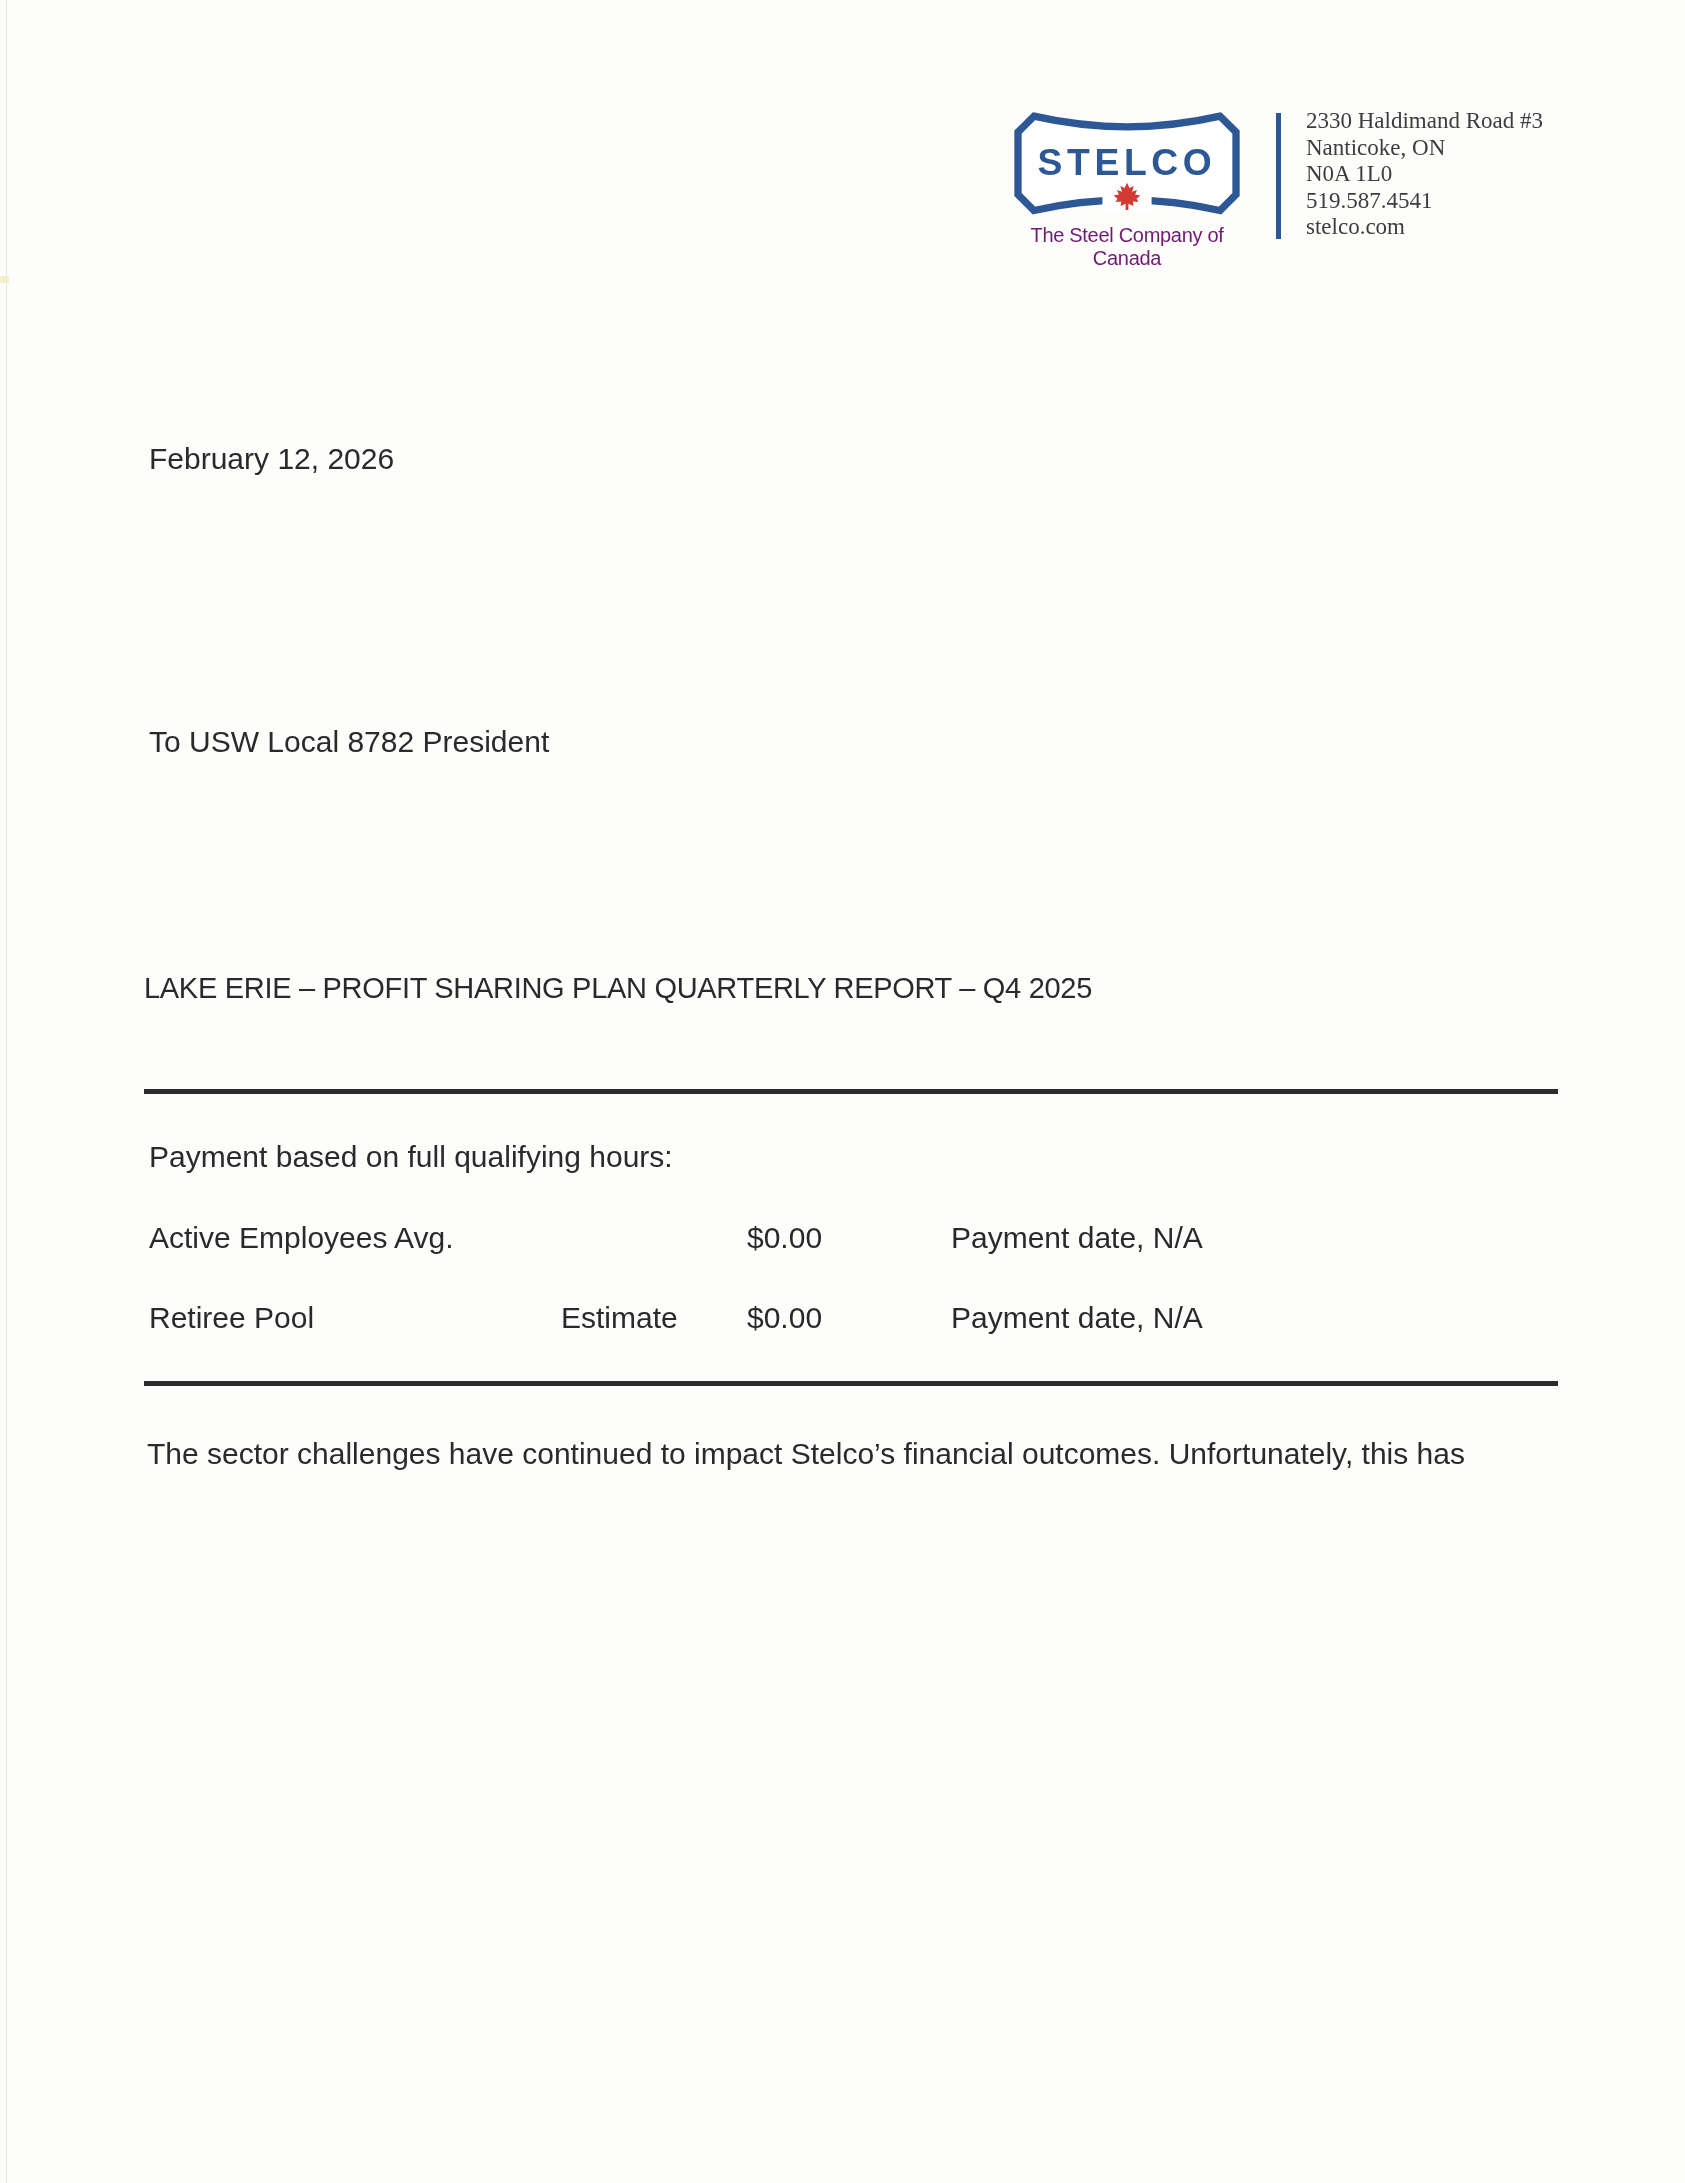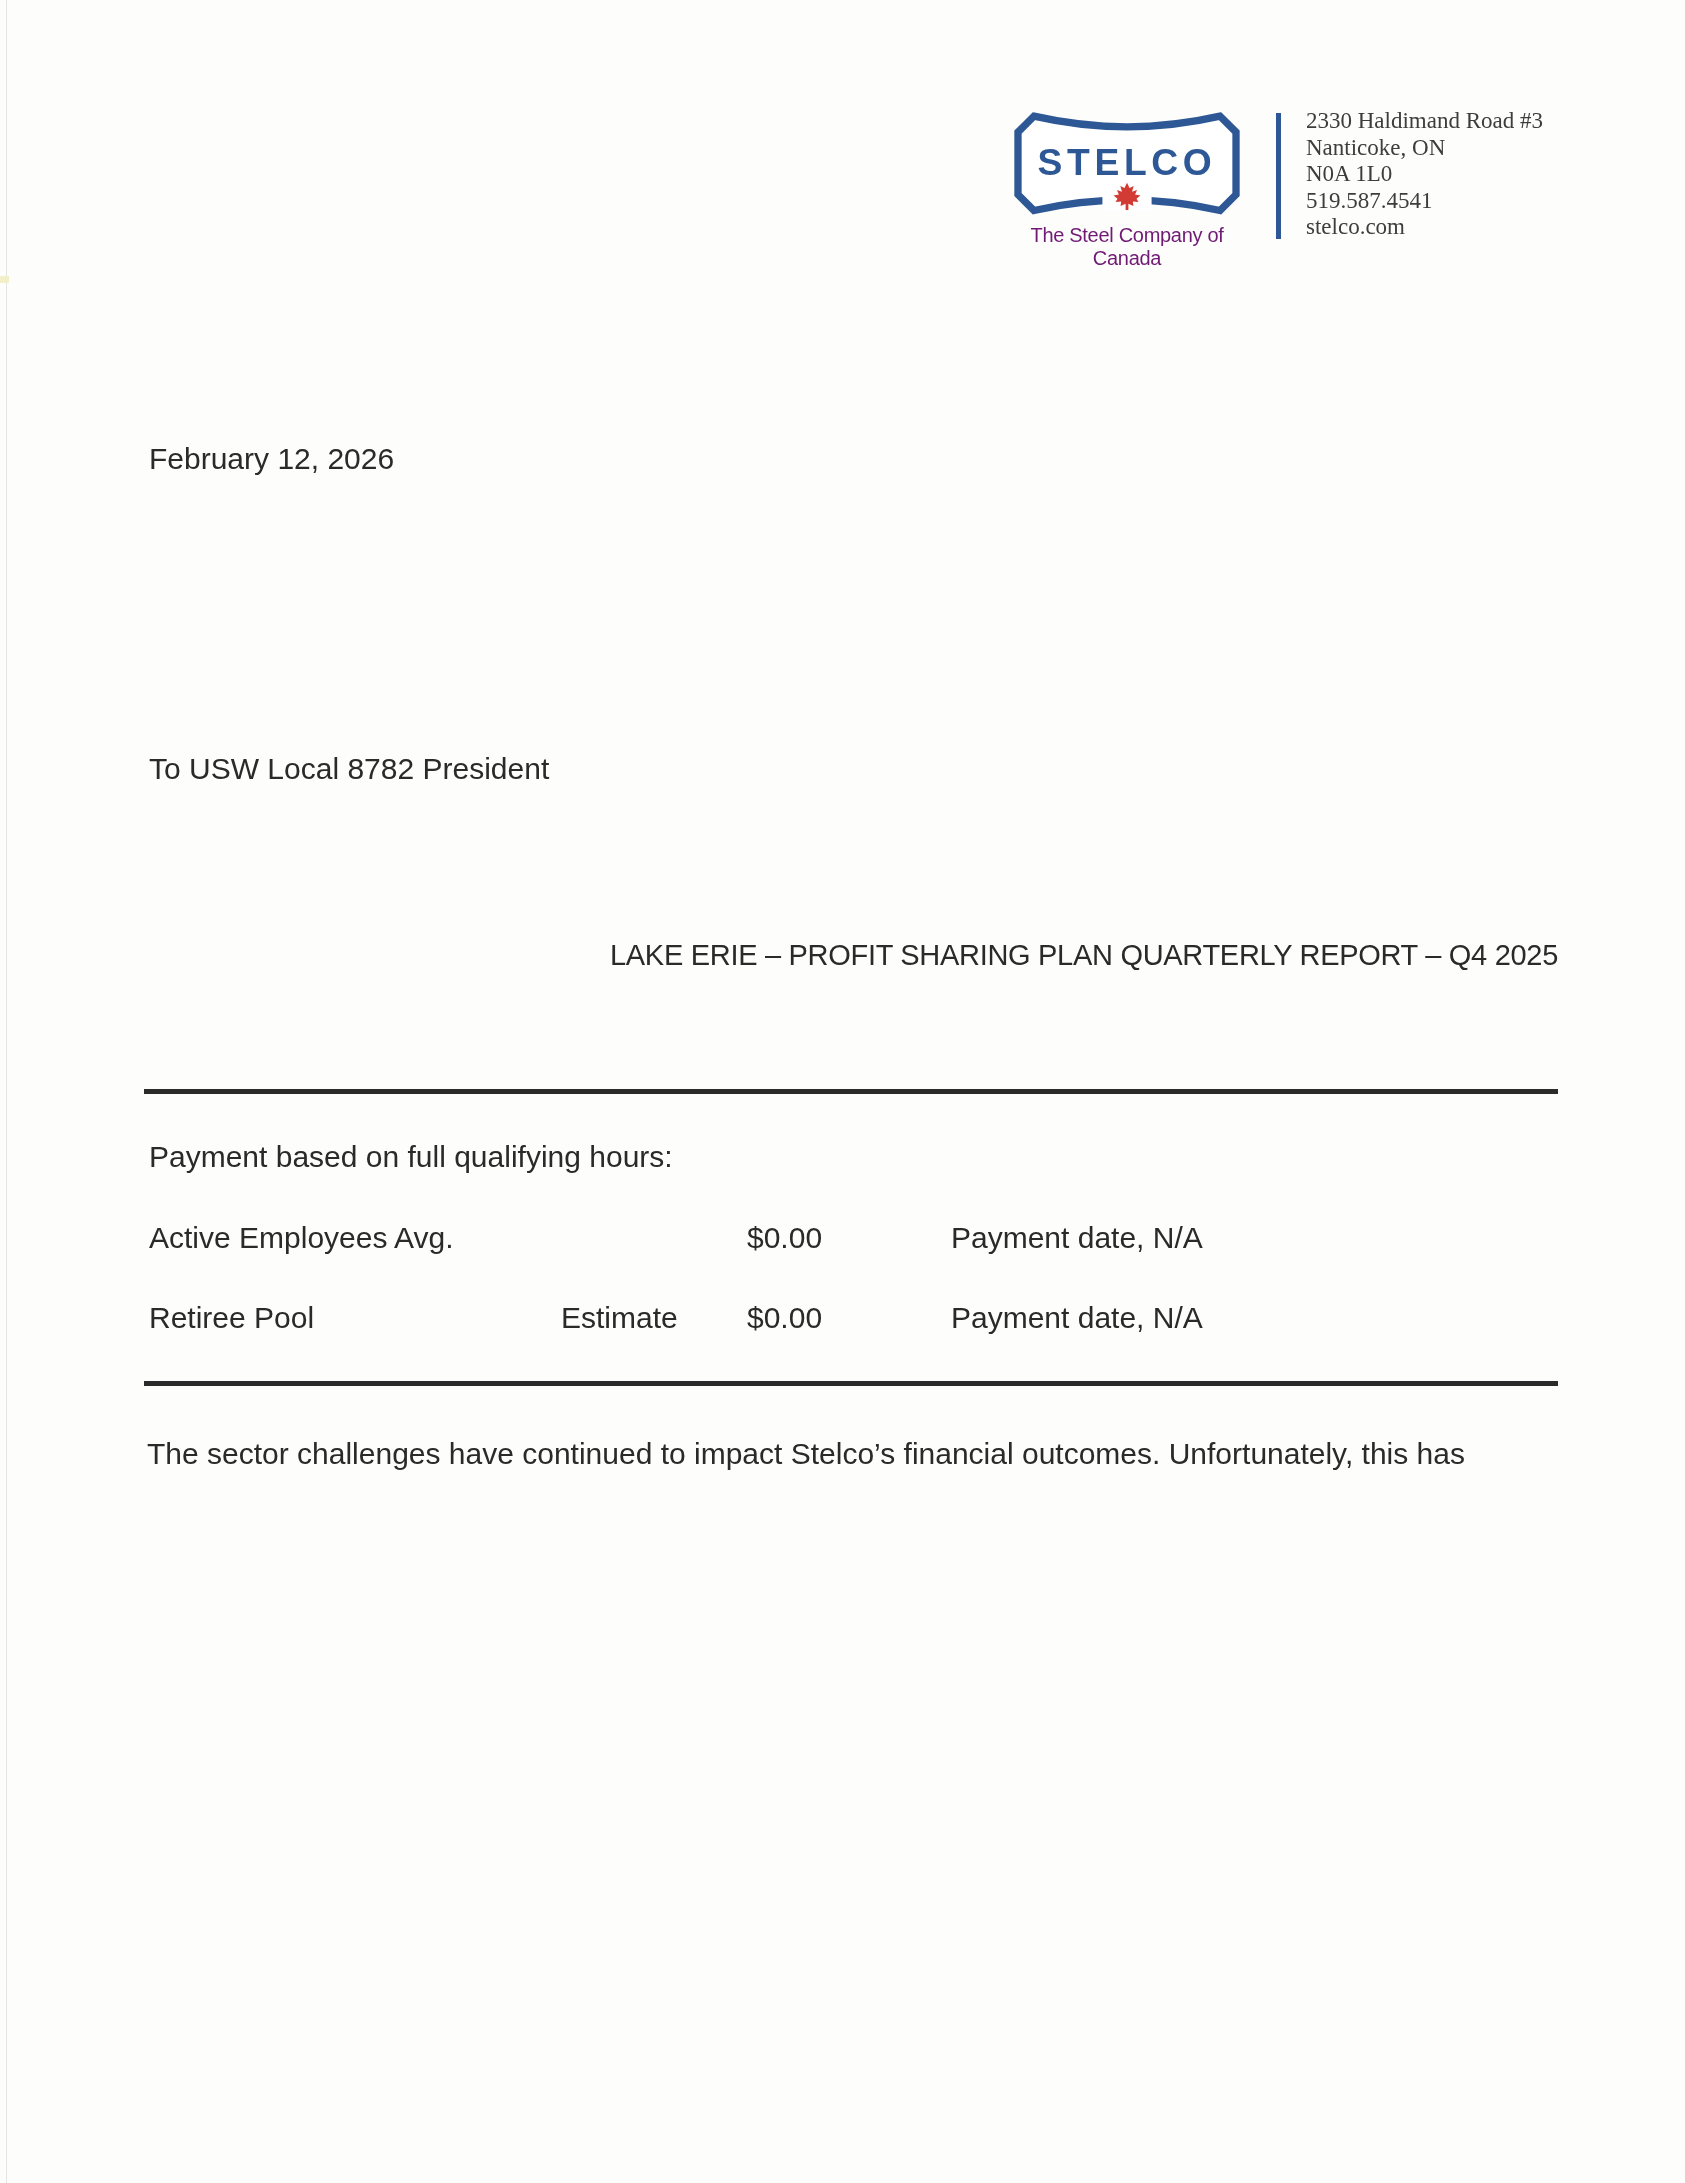--- a/index.html
+++ b/index.html
@@ -64,27 +64,26 @@
   
   .letter-date {
     position: absolute;
     left: 149px; top: 442px;
     font-size: 30px;
   }
   .letter-recipient {
     position: absolute;
     left: 149px; top: 725px;
     font-size: 30px;
-    margin-top: 27px;
   }
   .letter-title {
     position: absolute;
-    left: 144px; top: 939px;
+    left: 144px; top: 972px;
     width: 1414px;
-    text-align: right;
+    text-align: left;
     font-size: 29px;
     letter-spacing: -0.3px;
     white-space: nowrap;
   }
   .rule {
     position: absolute;
     left: 144px;
     width: 1414px; height: 5.3px;
     background: #2b2b2b;
   }

